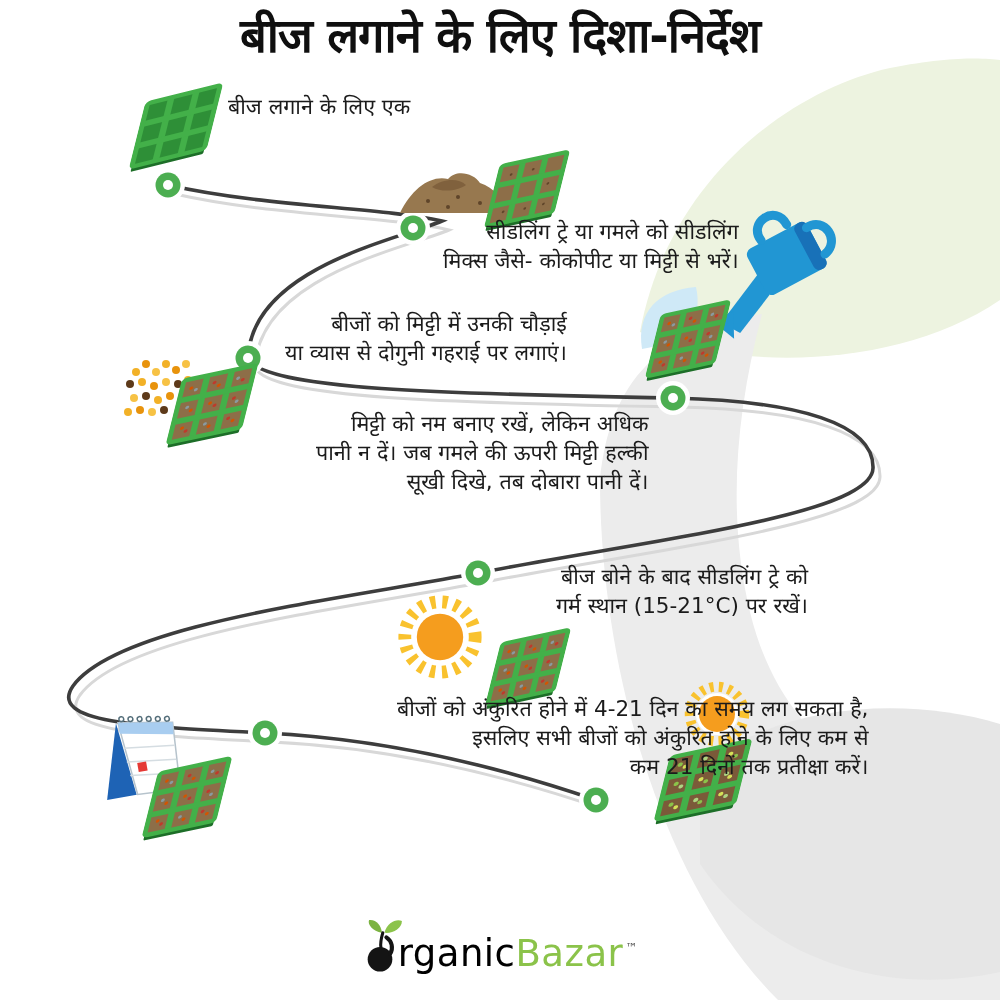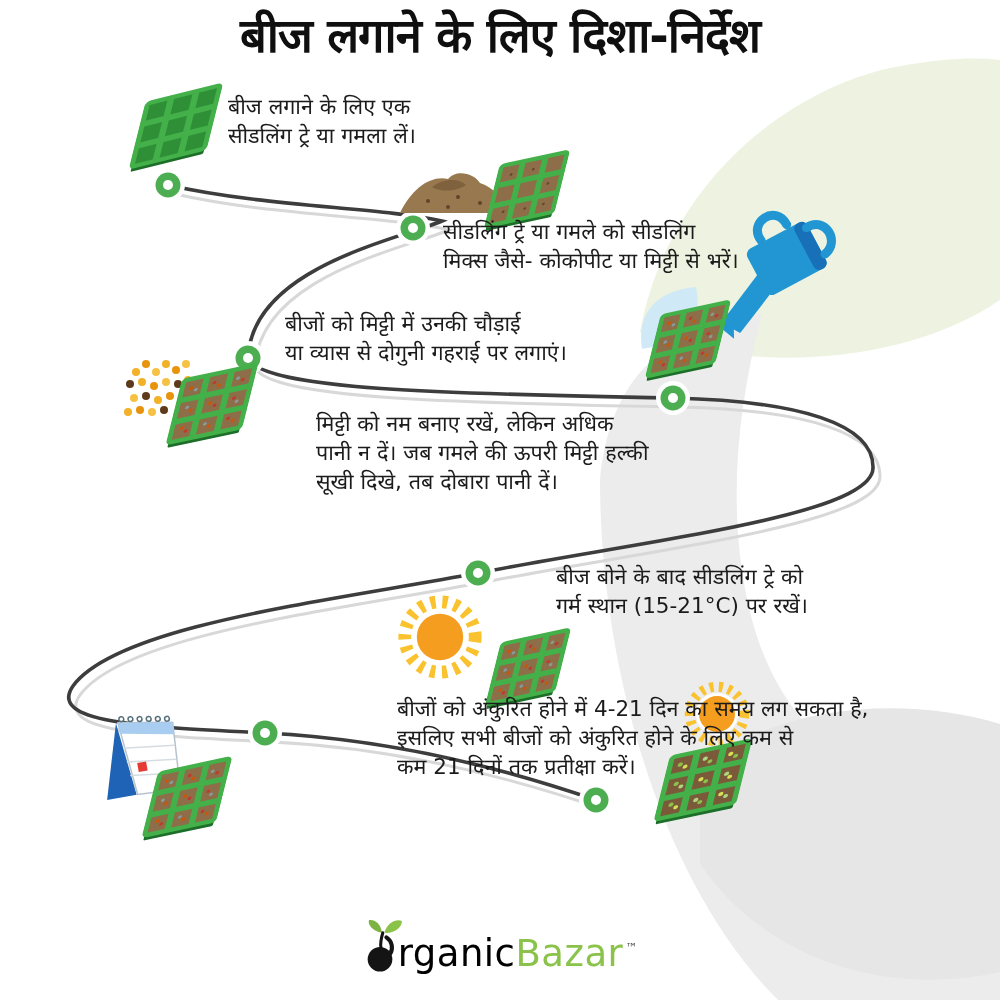--- a/index.html
+++ b/index.html
@@ -2,21 +2,21 @@
 <html><head>
 <meta charset="utf-8">
 <style>
   html,body{margin:0;padding:0;background:#fff;}
   .canvas{position:relative;width:1000px;height:1000px;background:#ffffff;overflow:hidden;
           font-family:"DejaVu Sans",sans-serif;}
   svg.scene{position:absolute;left:0;top:0;width:1000px;height:1000px;}
   .title{position:absolute;top:2px;left:0;width:100%;text-align:center;margin:0;
          font-size:47px;font-weight:bold;color:#0f0f0f;white-space:nowrap;letter-spacing:-1px;}
   .step{position:absolute;font-size:21.5px;line-height:29px;color:#1b1b1b;font-weight:500;}
-  .step .ln{white-space:nowrap;}
+  .step .ln{white-space:nowrap;text-align:right;}
   .s1{left:228px;top:92px;}
   .s2{left:443px;top:217px;}
   .s3{left:285px;top:309px;}
   .s4{left:316px;top:409px;}
   .s5{left:556px;top:562px;}
   .s6{left:397px;top:694px;}
   .s7{right:425px;top:802px;text-align:right;}
   .logo{position:absolute;top:919px;left:50%;transform:translateX(-50%);
         display:flex;align-items:flex-end;}
   .logo-seed{margin-right:-7px;margin-bottom:-2px;}
@@ -207,21 +207,20 @@
     <use href="#tray-seeds" x="-52" y="-62" width="104" height="124" transform="translate(187,797) rotate(-12) skewX(-26) scale(0.74,0.60)"></use>
     <use href="#sun-sym" x="-60" y="-60" width="120" height="120" transform="translate(717,714) scale(0.62)"></use>
 
     <use href="#tray-green" x="-52" y="-62" width="104" height="124" transform="translate(703,780) rotate(-12) skewX(-26) scale(0.82,0.60)"></use>
   </svg>
 
   <h1 class="title">बीज लगाने के लिए दिशा-निर्देश</h1>
 
   <div class="step s1">
     <div class="ln">बीज लगाने के लिए एक</div>
-    <div class="ln">सीडलिंग ट्रे या गमला लें।</div>
   </div>
 
   <div class="step s2">
     <div class="ln">सीडलिंग ट्रे या गमले को सीडलिंग</div>
     <div class="ln">मिक्स जैसे- कोकोपीट या मिट्टी से भरें।</div>
   </div>
 
   <div class="step s3">
     <div class="ln">बीजों को मिट्टी में उनकी चौड़ाई</div>
     <div class="ln">या व्यास से दोगुनी गहराई पर लगाएं।</div>

